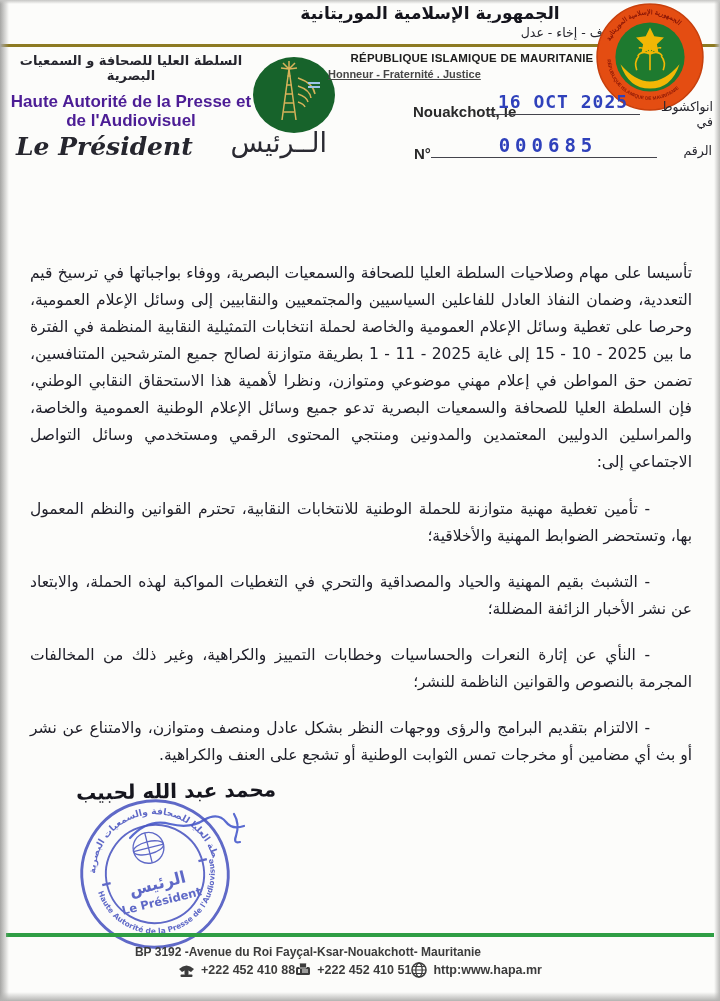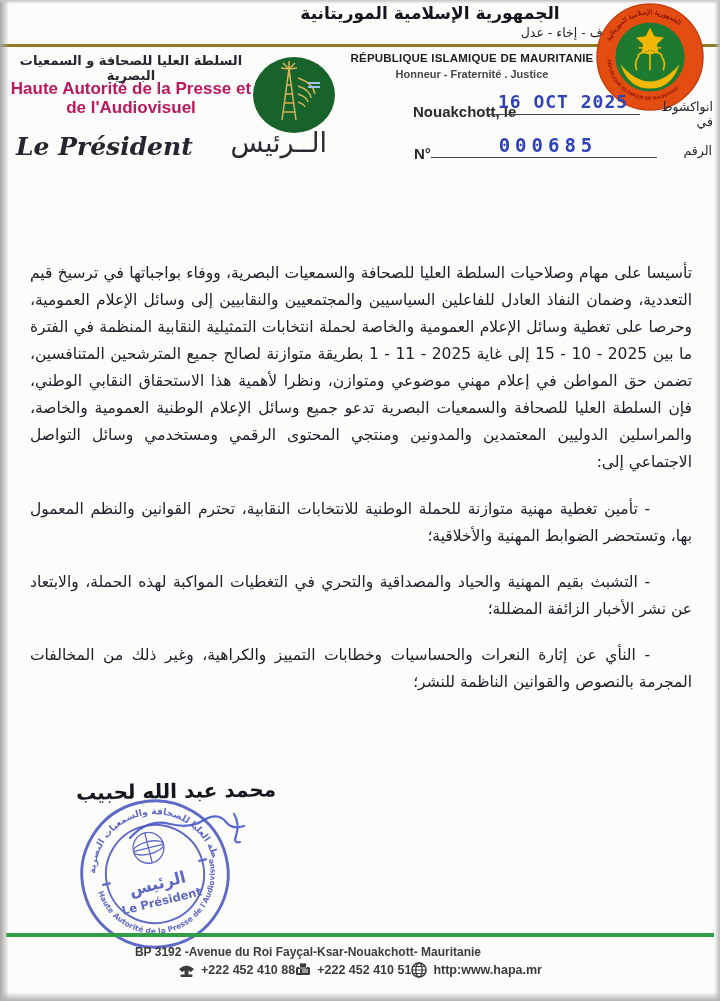--- a/index.html
+++ b/index.html
@@ -12,27 +12,27 @@
   .edge-right{right:0;top:0;width:6px;height:100%;background:linear-gradient(270deg,#b9b9b7,rgba(255,255,255,0));}
   .edge-bottom{left:0;bottom:0;width:100%;height:9px;background:linear-gradient(0deg,#b3b3b1,rgba(255,255,255,0));}
   .edge-top{left:0;top:0;width:100%;height:4px;background:linear-gradient(180deg,#c6c6c4,rgba(255,255,255,0));}
 
   
   .country-ar{left:240px;top:3px;width:380px;text-align:center;font-size:17px;font-weight:bold;color:#15151d;}
   .motto-ar{left:240px;top:25px;width:380px;text-align:right;font-size:12.5px;color:#26262e;}
   .rule-olive{left:0;top:44px;width:720px;height:3px;background:#8d7a22;}
   .emblem{left:594px;top:1px;width:112px;height:112px;}
   .org-ar{left:8px;top:53px;width:246px;text-align:center;font-size:13px;font-weight:bold;color:#26262e;}
-  .org-fr{left:8px;top:79px;width:246px;text-align:center;font-size:17px;font-weight:bold;line-height:1.13;color:#be185d;}
+  .org-fr{left:8px;top:92px;width:246px;text-align:center;font-size:17px;font-weight:bold;line-height:1.13;color:#4c1d95;}
   .president-fr{left:16px;top:132px;width:180px;font-family:"DejaVu Serif",serif;font-style:italic;font-weight:600;
                 font-size:25px;color:#26262e;}
   .president-ar{left:177px;top:127px;width:150px;font-size:27px;color:#2a2a32;text-align:right;}
   .hapa-logo{left:252px;top:56px;width:84px;height:78px;}
   .country-fr{left:328px;top:52px;width:288px;text-align:center;font-size:11.5px;font-weight:bold;color:#1d1d1d;letter-spacing:.2px;}
-  .motto-fr{left:328px;top:68px;width:288px;text-align:center;font-size:11px;font-weight:bold;color:#474747;}
+  .motto-fr{left:328px;top:68px;width:288px;text-align:left;font-size:11px;font-weight:bold;color:#474747;text-decoration:underline;}
   .lbl{font-size:15px;font-weight:bold;color:#2a2a2a;}
   .place-fr{left:413px;top:103px;}
   .date-line{left:487px;top:114px;width:153px;border-bottom:1.6px solid #44444c;}
   .date-stamp{left:483px;top:91px;width:160px;text-align:center;font-family:"DejaVu Sans Mono",monospace;
               font-weight:bold;font-size:18px;letter-spacing:1px;color:#2f41bb;}
   .place-ar{left:641px;top:99px;width:72px;font-size:12.5px;color:#26262e;}
   .num-fr{left:414px;top:145px;}
   .num-line{left:431px;top:157px;width:226px;border-bottom:1.6px solid #44444c;}
   .num-stamp{left:468px;top:134px;width:160px;text-align:center;font-family:"DejaVu Sans Mono",monospace;
              font-weight:bold;font-size:19px;letter-spacing:5px;color:#2f41bb;}
@@ -117,20 +117,21 @@
   <div class="abs num-line"></div>
   <div class="abs num-stamp">000685</div>
   <div class="abs ar num-ar" dir="rtl">الرقم</div>
 
 
   <div class="abs ar body-text">
     <p class="p1">تأسيسا على مهام وصلاحيات السلطة العليا للصحافة والسمعيات البصرية، ووفاء بواجباتها في ترسيخ قيم التعددية، وضمان النفاذ العادل للفاعلين السياسيين والمجتمعيين والنقابيين إلى وسائل الإعلام العمومية، وحرصا على تغطية وسائل الإعلام العمومية والخاصة لحملة انتخابات التمثيلية النقابية المنظمة في الفترة ما بين ‪15 - 10 - 2025‬ إلى غاية ‪1 - 11 - 2025‬ بطريقة متوازنة لصالح جميع المترشحين المتنافسين، تضمن حق المواطن في إعلام مهني موضوعي ومتوازن، ونظرا لأهمية هذا الاستحقاق النقابي الوطني، فإن السلطة العليا للصحافة والسمعيات البصرية تدعو جميع وسائل الإعلام الوطنية العمومية والخاصة، والمراسلين الدوليين المعتمدين والمدونين ومنتجي المحتوى الرقمي ومستخدمي وسائل التواصل الاجتماعي إلى:</p>
     <p class="bullet">- تأمين تغطية مهنية متوازنة للحملة الوطنية للانتخابات النقابية، تحترم القوانين والنظم المعمول بها، وتستحضر الضوابط المهنية والأخلاقية؛</p>
     <p class="bullet">- التشبث بقيم المهنية والحياد والمصداقية والتحري في التغطيات المواكبة لهذه الحملة، والابتعاد عن نشر الأخبار الزائفة المضللة؛</p>
     <p class="bullet">- النأي عن إثارة النعرات والحساسيات وخطابات التمييز والكراهية، وغير ذلك من المخالفات المجرمة بالنصوص والقوانين الناظمة للنشر؛</p>
+    <p class="bullet">- الالتزام بتقديم البرامج والرؤى ووجهات النظر بشكل عادل ومنصف ومتوازن، والامتناع عن نشر أو بث أي مضامين أو مخرجات تمس الثوابت الوطنية أو تشجع على العنف والكراهية.</p>
   </div>
 
   <div class="abs ar sig-name" dir="rtl">محمد عبد الله لحبيب</div>
 
   <svg class="abs sig-squiggle" viewBox="0 0 135 46">
     <path d="M4 34 q18 -20 40 -14 q20 5 34 -4 q14 -8 22 2 q6 8 18 4 M108 10 q6 10 2 22 q-3 8 4 6" fill="none" stroke="#3c50c8" stroke-width="2.2" stroke-linecap="round" opacity=".85"></path>
   </svg>
 
   <svg class="abs stamp" viewBox="0 0 160 160">
     <circle cx="80" cy="80" r="76" fill="none" stroke="#4a55c0" stroke-width="3"></circle>

